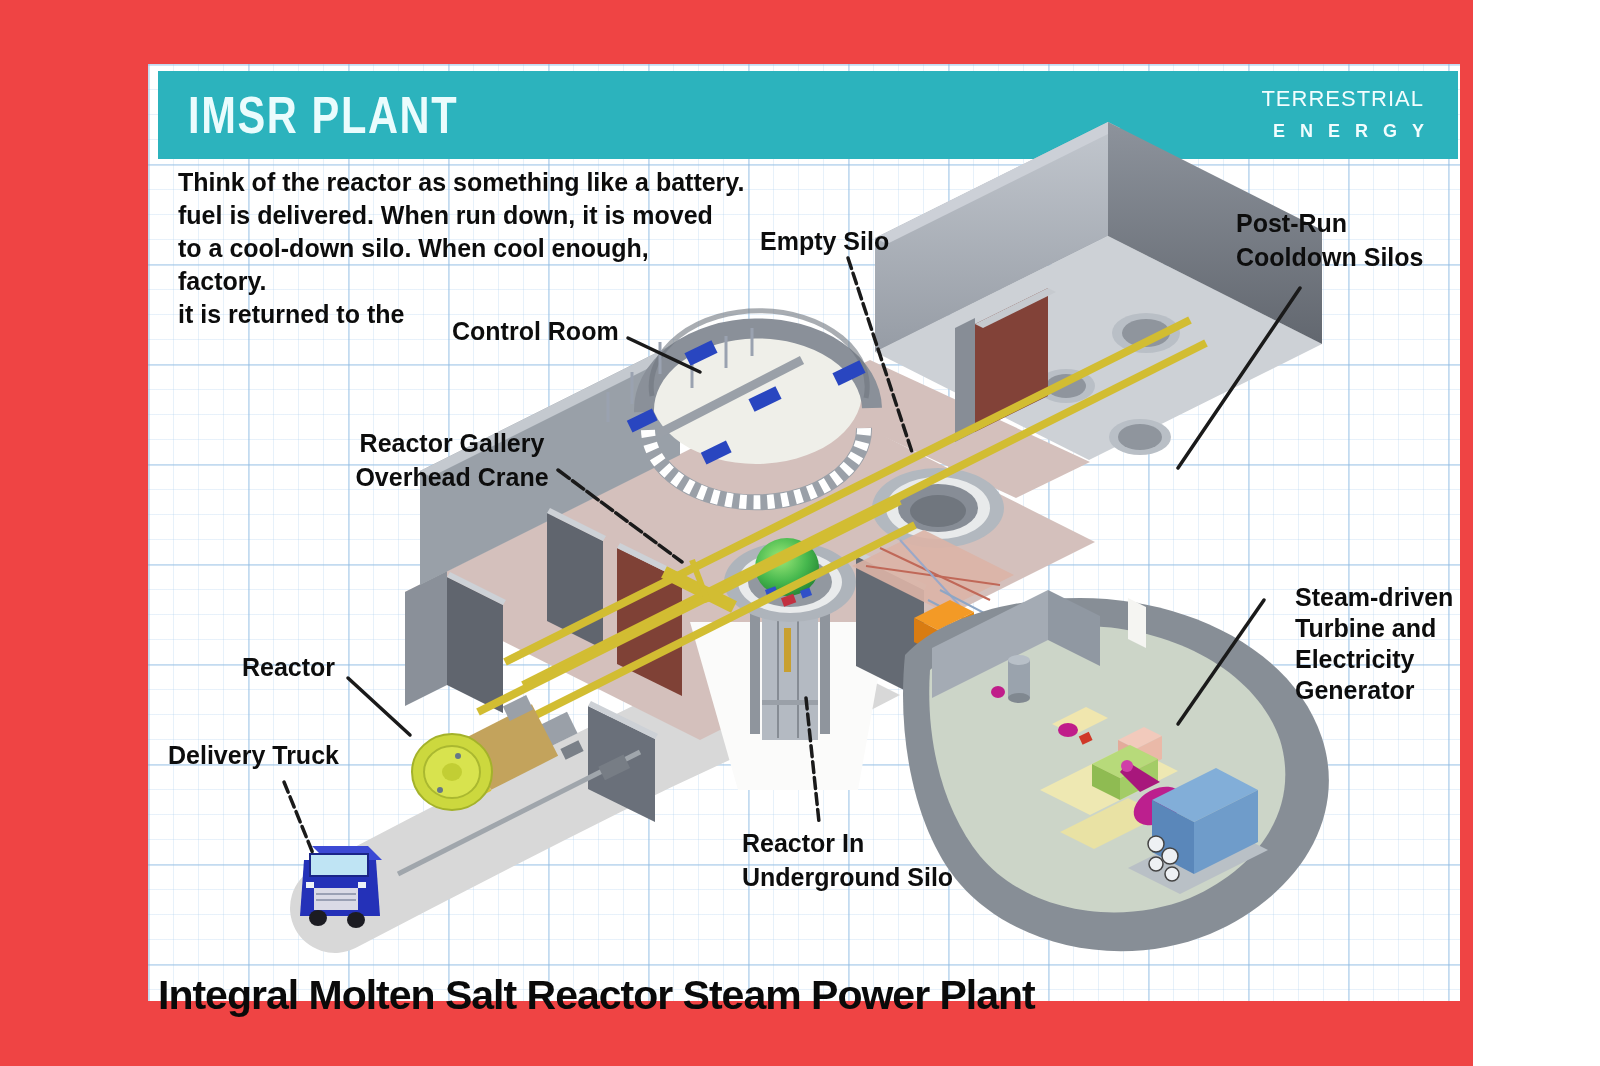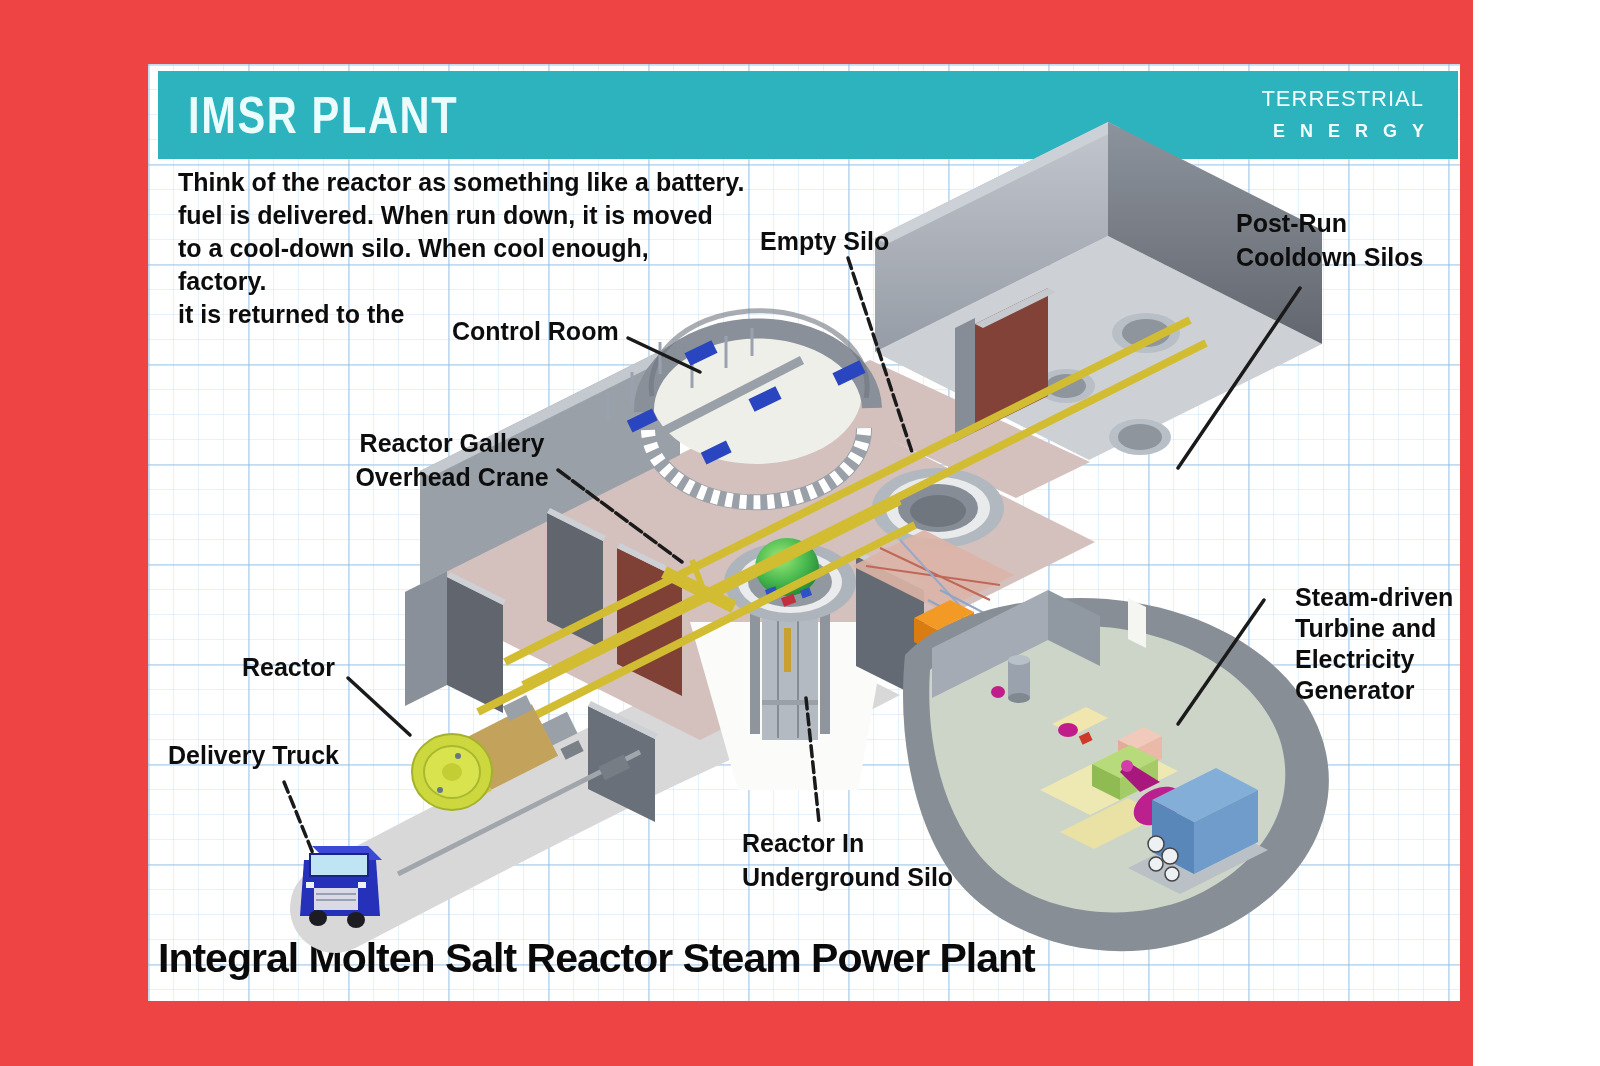--- a/index.html
+++ b/index.html
@@ -16,21 +16,21 @@
   .header-bar{position:absolute;left:10px;top:7px;width:1300px;height:88px;
     background:var(--header-teal,#2cb3bd);}
   .imsr-title{position:absolute;left:30px;top:14px;color:#eafcfd;font-weight:bold;
     font-size:52px;letter-spacing:2px;transform:scaleX(0.80);transform-origin:left center;
     white-space:nowrap;}
   .brand{position:absolute;right:34px;top:10px;text-align:right;color:#f2fdfe;}
   .brand-top{font-weight:normal;font-size:22px;letter-spacing:1px;line-height:36px;margin-left:31px;}
   .brand-bottom{font-weight:bold;font-size:18px;letter-spacing:15px;line-height:28px;margin-right:-15px;}
   .description{position:absolute;left:12px;top:102px;font-weight:bold;font-size:25px;
     line-height:33px;color:#0c0c0c;white-space:nowrap;margin-left:18px;}
-  .footer-title{position:absolute;left:2px;top:871px;font-weight:bold;font-size:41px;
+  .footer-title{position:absolute;left:2px;top:908px;font-weight:bold;font-size:41px;
     letter-spacing:-1px;color:#0a0a0a;white-space:nowrap;padding-left:8px;}
   .plant-svg{position:absolute;left:0;top:0;width:1600px;height:1066px;pointer-events:none;}
   .overlay{position:absolute;left:0;top:0;width:1600px;height:1066px;pointer-events:none;}
   .lbl{position:absolute;font-weight:bold;font-size:25px;color:#0d0d0d;line-height:34px;
     white-space:nowrap;}
   .lbl.center{text-align:center;}
 </style>
 </head>
 <body>
 

